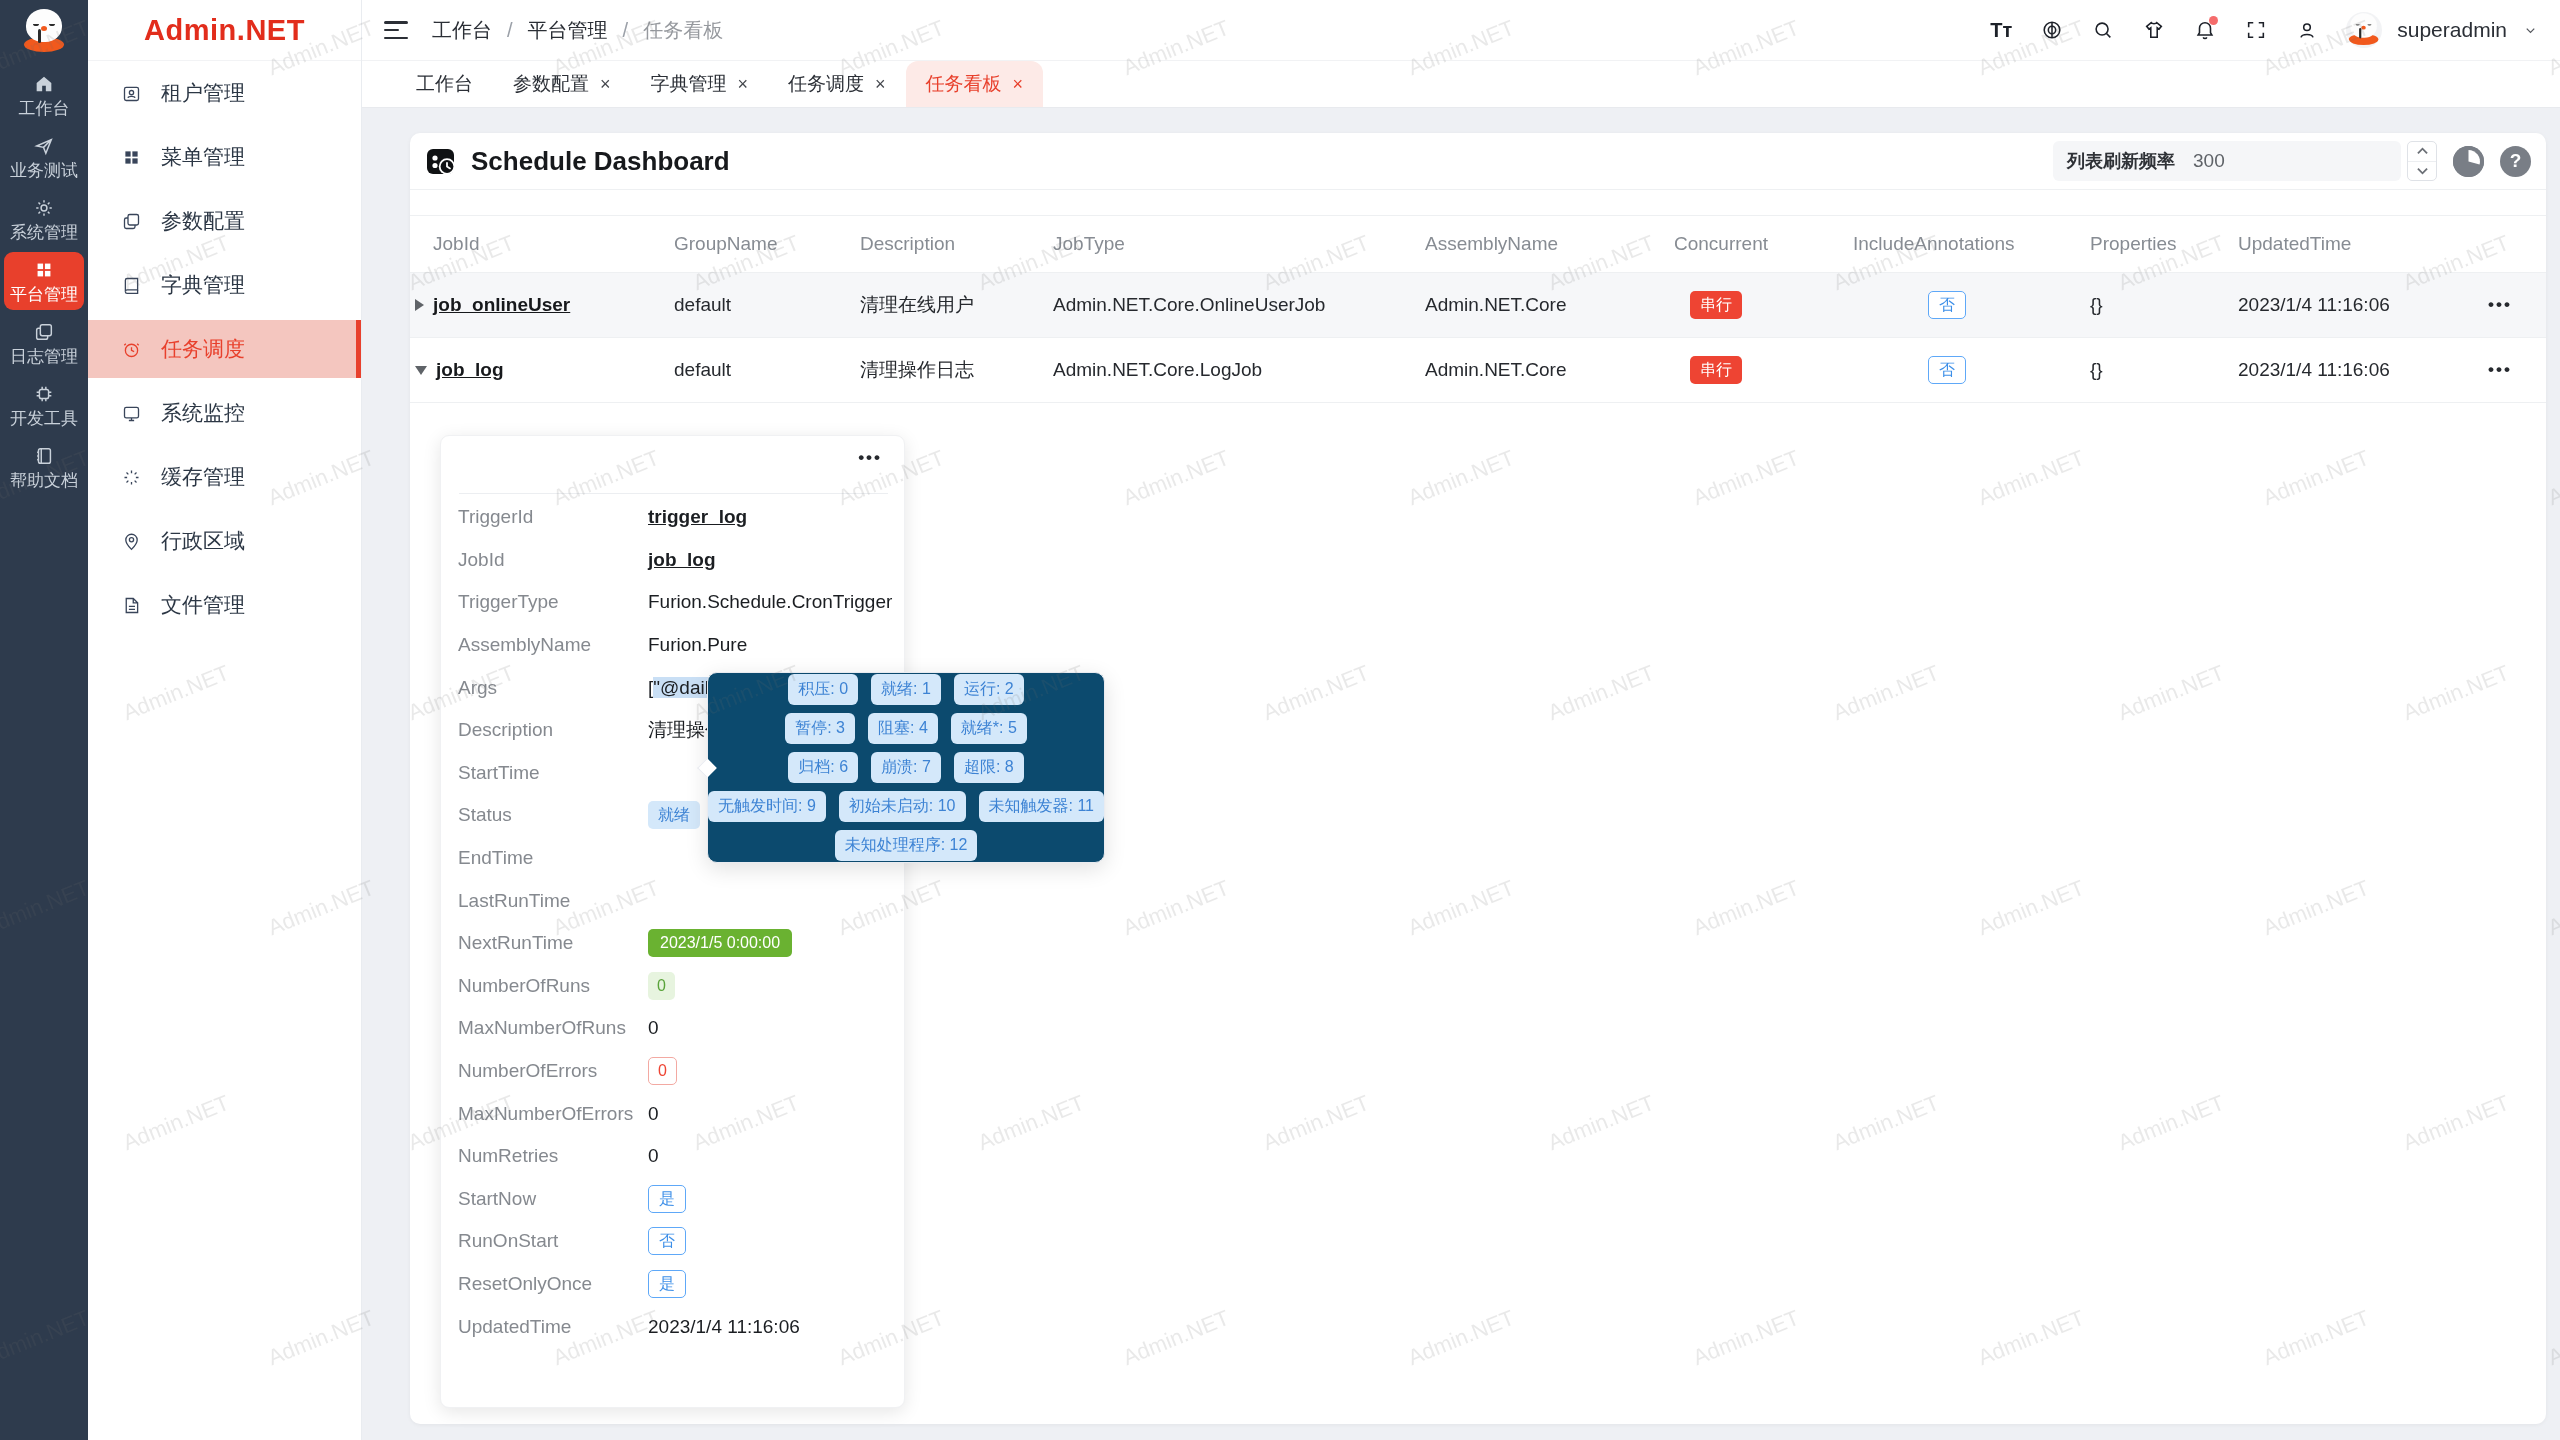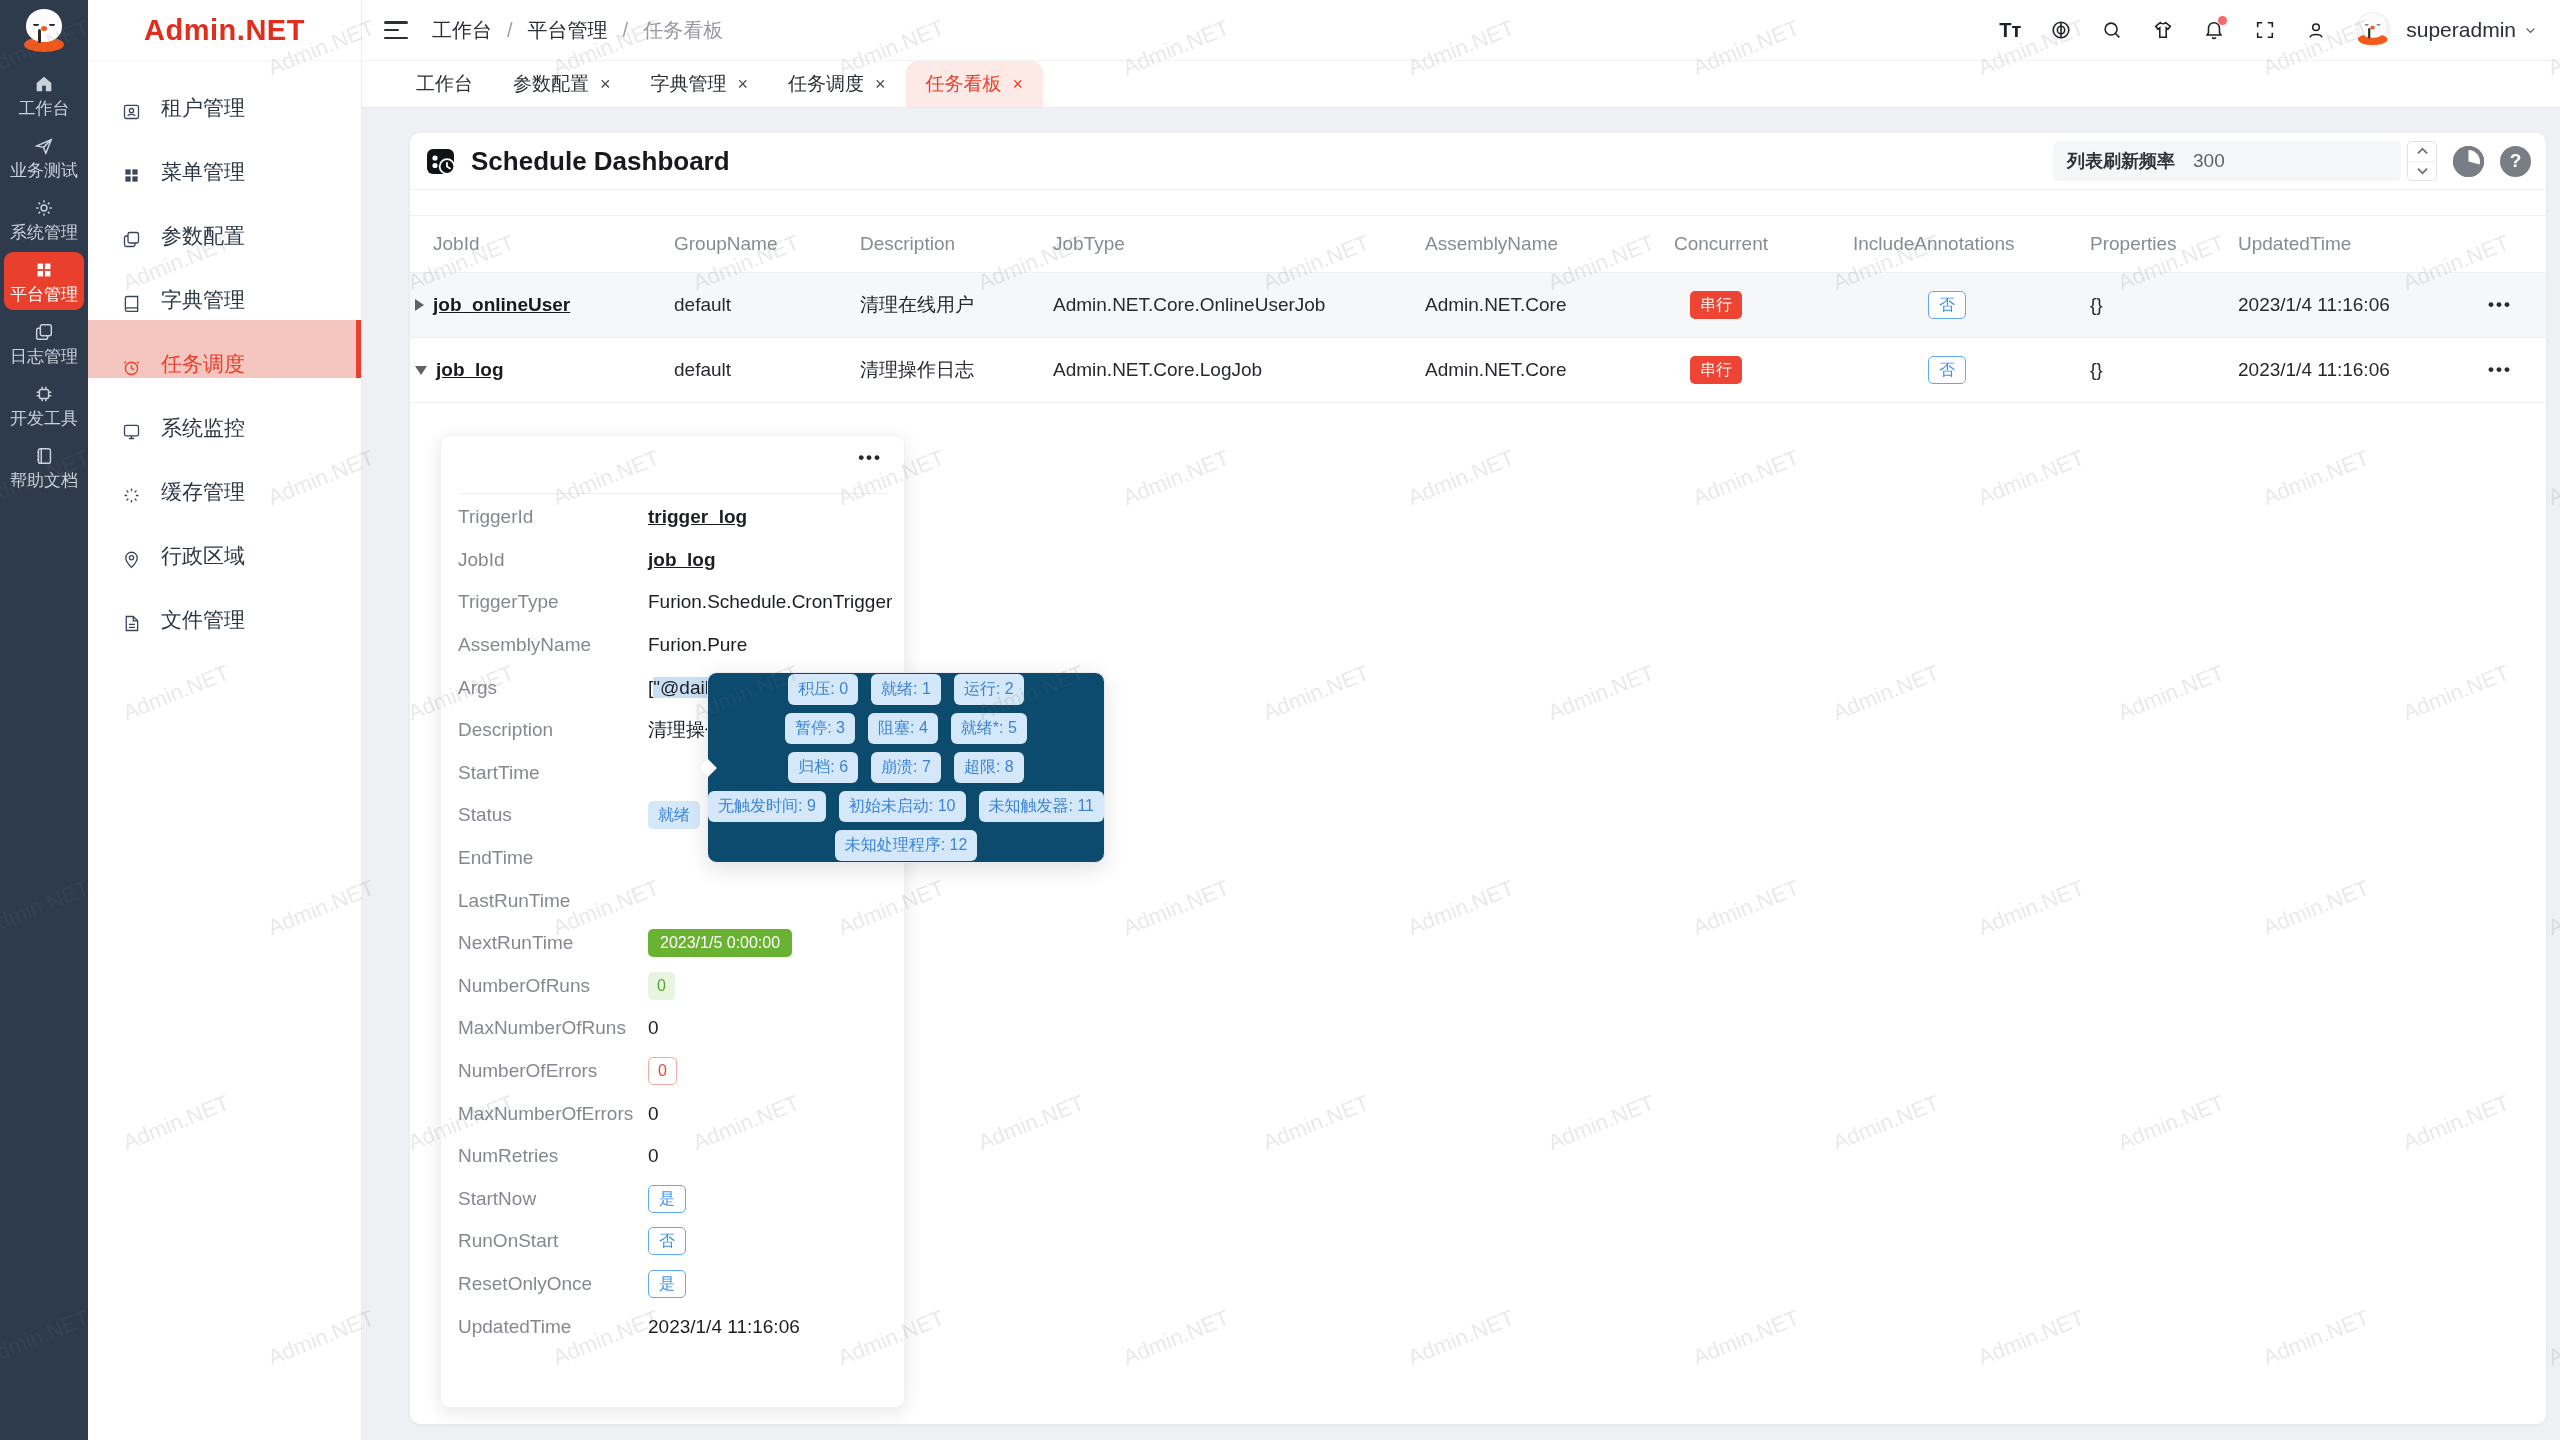--- a/index.html
+++ b/index.html
@@ -28,41 +28,41 @@
   .rail-items { position:absolute; top:66px; left:4px; right:4px; display:flex; flex-direction:column; gap:4px; }
   .rail-item { height:58px; border-radius:9px; display:flex; flex-direction:column; align-items:center; justify-content:center; gap:5px; color:#c9d1da; cursor:pointer; }
   .rail-item svg { width:22px; height:22px; stroke:currentColor; fill:none; stroke-width:1.6; }
   .rail-item .lbl { font-size:17px; line-height:1; }
   .rail-item.active { background:#e8402c; color:#ffffff; }
 
   
   .sidebar { position:absolute; left:88px; top:0; width:274px; height:1440px; background:#fff; border-right:1px solid #e9ecf0; z-index:25; }
   .sidebar-logo { height:61px; display:flex; align-items:center; justify-content:center; font-size:29px; font-weight:bold; color:#e22d1c; letter-spacing:0.5px; border-bottom:1px solid #f2f3f5; }
   .sb-items { position:absolute; top:64px; left:0; right:0; display:flex; flex-direction:column; gap:6px; }
-  .sb-item { height:58px; display:flex; align-items:flex-end; padding-left:33px; gap:19px; color:#2c3745; font-size:21px; cursor:pointer; }
+  .sb-item { height:58px; display:flex; align-items:center; padding-left:33px; gap:19px; color:#2c3745; font-size:21px; cursor:pointer; }
   .sb-item svg { width:21px; height:21px; stroke:#39455a; fill:none; stroke-width:1.5; flex:none; }
   .sb-item.active { background:#f4c6bf; color:#e8402c; border-right:5px solid #e8402c; }
   .sb-item.active svg { stroke:#e8402c; }
 
   
   .topbar { position:absolute; left:362px; right:0; top:0; height:61px; background:#fff; border-bottom:1px solid #f1f2f4; display:flex; align-items:center; padding:0 22px; z-index:20; }
   .collapse-btn { width:26px; height:22px; margin-right:22px; cursor:pointer; display:flex; flex-direction:column; justify-content:space-between; padding:2px 0; }
   .collapse-btn i { height:2.5px; background:#2b2f36; border-radius:2px; display:block; }
   .collapse-btn i:nth-child(1){ width:24px; } .collapse-btn i:nth-child(2){ width:15px; } .collapse-btn i:nth-child(3){ width:24px; }
   .breadcrumb { display:flex; align-items:center; gap:15px; font-size:20px; color:#2b2f36; }
   .breadcrumb .sep { color:#9ba0a8; }
   .breadcrumb .cur { color:#96999e; }
   .topbar-right { margin-left:auto; display:flex; align-items:center; gap:27px; color:#1d2129; }
   .tb-icon { width:24px; height:24px; cursor:pointer; position:relative; display:flex; align-items:center; justify-content:center; }
   .tb-icon svg { width:22px; height:22px; stroke:#1d2129; fill:none; stroke-width:1.7; }
   .tt-glyph { font-size:20px; font-weight:bold; color:#1d2129; }
   .bell-dot { position:absolute; top:-2px; right:-1px; width:9px; height:9px; border-radius:50%; background:#f56c6c; }
   .avatar { width:36px; height:36px; border-radius:50%; background:#f2f3f5; overflow:hidden; position:relative; cursor:pointer; }
   .avatar .penguin { transform:scale(0.74); transform-origin:2px 2px; }
-  .user-name { font-size:21px; color:#2b2f36; margin-left:-12px; cursor:pointer; display:flex; align-items:center; gap:7px; }
+  .user-name { font-size:21px; color:#2b2f36; margin-left:-12px; cursor:pointer; display:flex; align-items:center; gap:16px; }
   .user-name svg { width:15px; height:15px; stroke:#55585e; fill:none; stroke-width:2; }
 
   
   .tabbar { position:absolute; left:362px; right:0; top:61px; height:47px; background:#fff; border-bottom:1px solid #e8eaee; display:flex; align-items:stretch; padding-left:34px; z-index:19; }
   .tab { display:flex; align-items:center; gap:11px; padding:0 20px; font-size:19px; color:#2b2f36; cursor:pointer; }
   .tab .close { font-size:18px; color:#45484e; line-height:1; }
   .tab.active { background:#fdeae7; border-radius:12px 12px 0 0; color:#e8402c; }
   .tab.active .close { color:#e8402c; }
 
   

